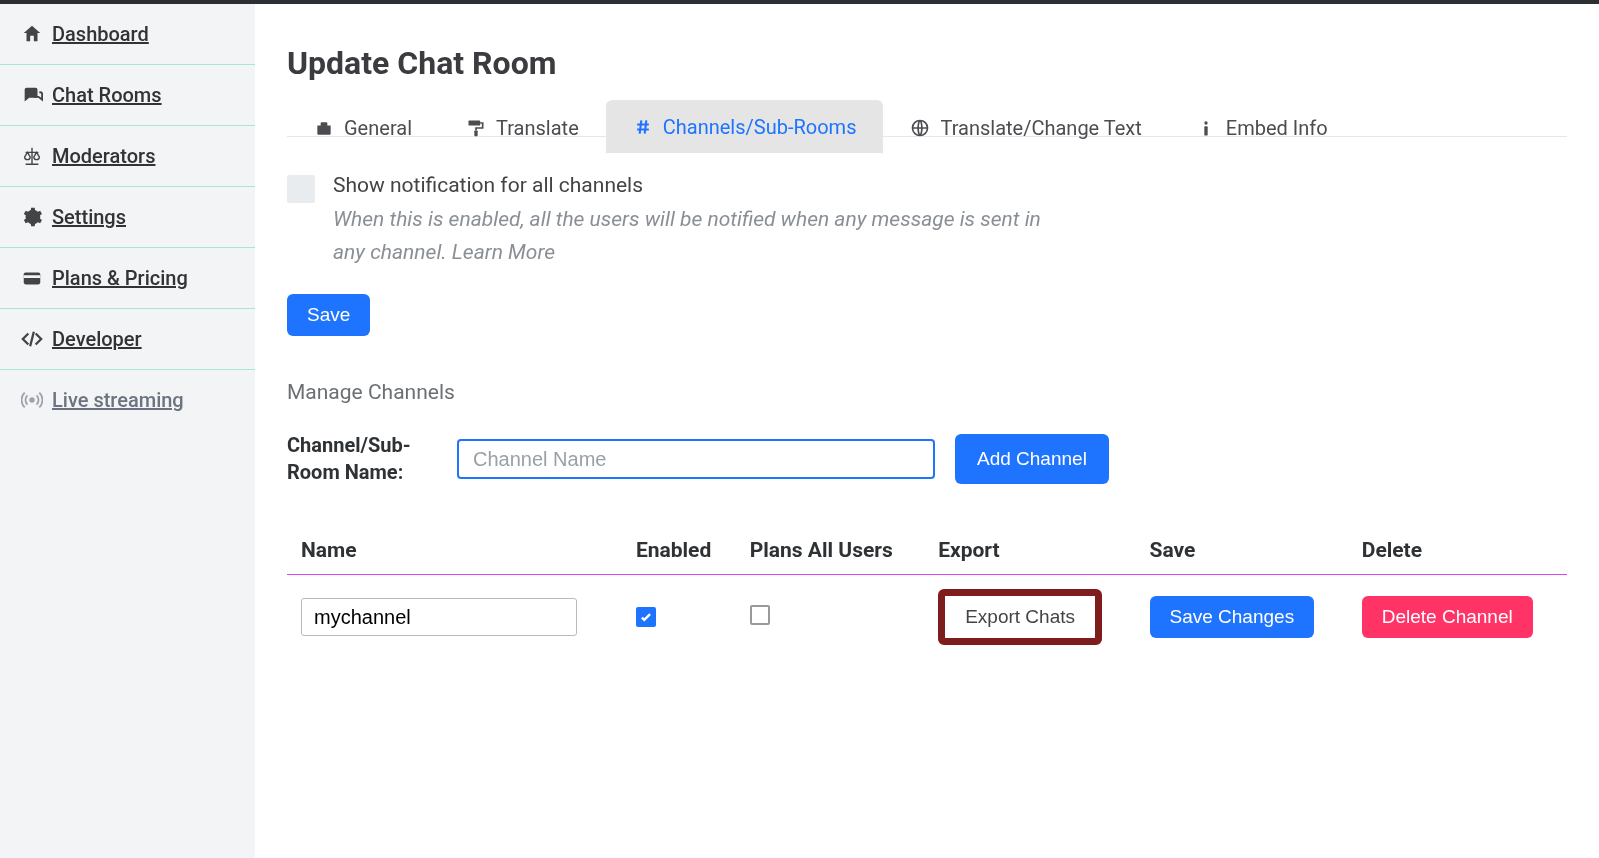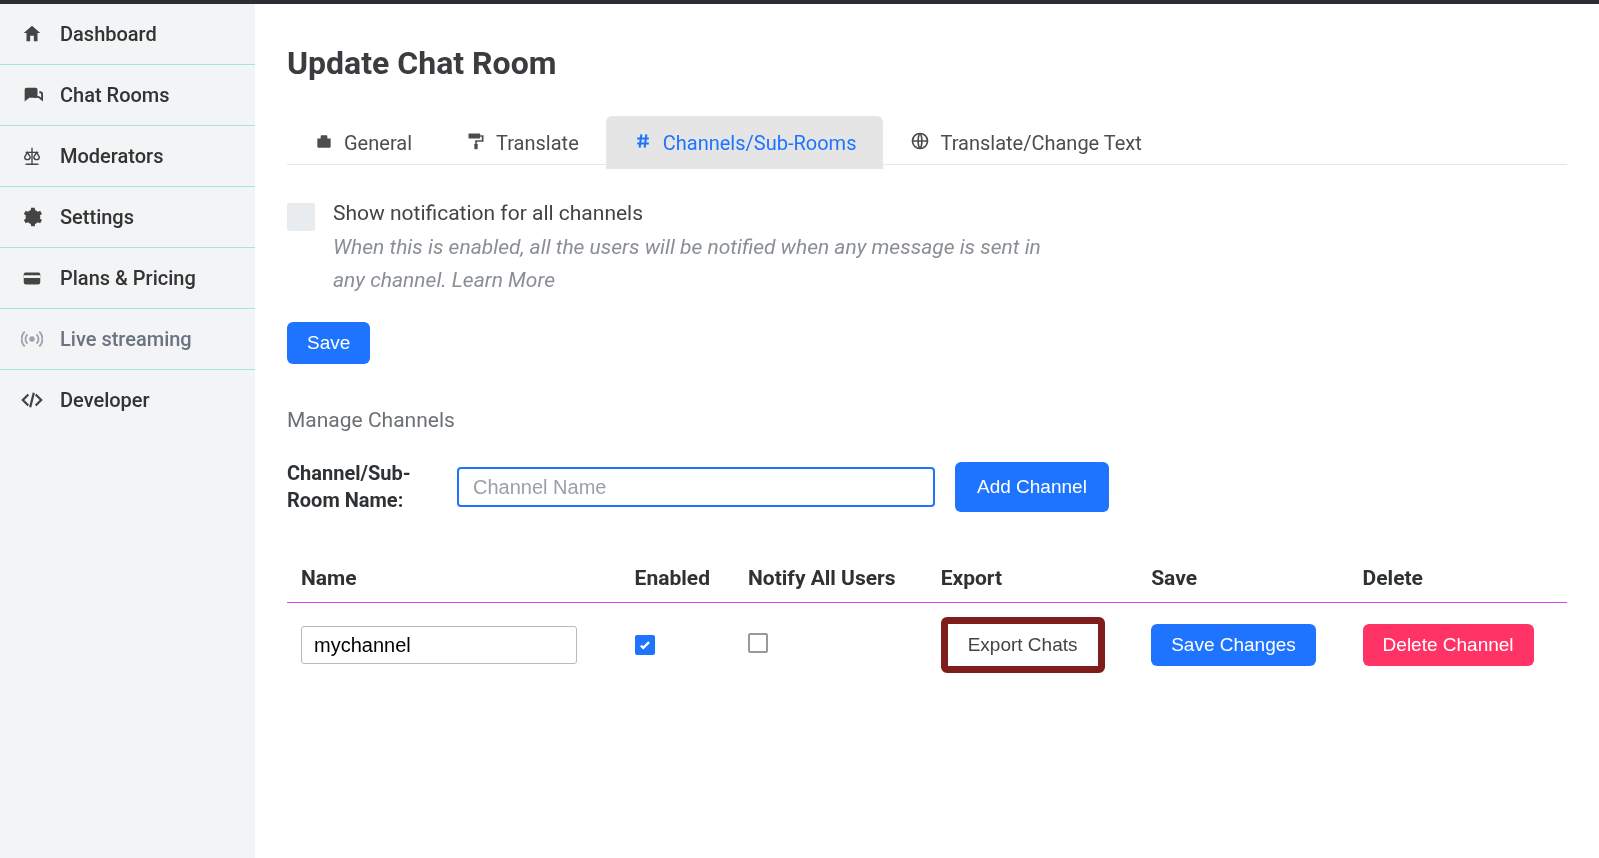--- a/index.html
+++ b/index.html
@@ -27,21 +27,22 @@
   }
   .sidebar-item {
     display: flex;
     align-items: center;
     padding: 18px 20px;
     border-bottom: 1px solid #a8e6cf;
     cursor: pointer;
     color: #333;
     font-size: 20px;
     font-weight: 500;
-    gap: 16px;
+    gap: 8px;
+    text-decoration: underline;
   }
   .sidebar-item:last-child { border-bottom: none; }
   .sidebar-item .icon {
     width: 24px;
     height: 24px;
     display: inline-flex;
     align-items: center;
     justify-content: center;
     color: #444;
   }
@@ -49,39 +50,38 @@
   .sidebar-item.muted .icon { color: #9ca3af; }
   .main {
     flex: 1;
     padding: 40px 32px 20px 32px;
     overflow: auto;
   }
   h1.page-title {
     font-size: 32px;
     font-weight: 700;
     color: #3a3c3f;
-    margin-bottom: 28px;
   }
   .tabs {
     display: flex;
     border-bottom: 1px solid #e5e7eb;
     margin-bottom: 36px;
   }
   .tab {
     display: flex;
-    align-items: flex-start;
+    align-items: center;
     gap: 10px;
     padding: 14px 26px;
     font-size: 20px;
     color: #4b4d50;
     cursor: pointer;
     border: 1px solid transparent;
     border-bottom: none;
     position: relative;
-    top: 6px;
+    top: 18px;
     background: transparent;
   }
   .tab.active {
     border: 1px solid #e5e7eb;
     border-bottom: 1px solid #fff;
     border-radius: 6px 6px 0 0;
     color: #1f74ff;
     background: #e5e5e5;
   }
   .tab .tab-icon {
@@ -255,36 +255,36 @@
     </div>
     <div class="sidebar-item">
       <span class="icon">
         <svg viewBox="0 0 24 24" width="22" height="22" fill="currentColor">
             <rect x="3" y="6" width="18" height="13" rx="2"></rect>
             <rect x="3" y="9" width="18" height="3" fill="#f2f4f5"></rect>
           </svg>
       </span>
       <span>Plans &amp; Pricing</span>
     </div>
+    <div class="sidebar-item">
+      <span class="icon">
+        <svg viewBox="0 0 24 24" width="22" height="22" fill="none" stroke="currentColor" stroke-width="2.5">
+            <path d="M8 6l-6 6 6 6M16 6l6 6-6 6M14 4l-4 16"></path>
+          </svg>
+      </span>
+      <span>Developer</span>
+    </div>
     <div class="sidebar-item muted">
       <span class="icon">
         <svg viewBox="0 0 24 24" width="22" height="22" fill="none" stroke="currentColor" stroke-width="2">
             <circle cx="12" cy="12" r="2" fill="currentColor"></circle>
             <path d="M7 7a7 7 0 000 10M17 7a7 7 0 010 10M4 4a11 11 0 000 16M20 4a11 11 0 010 16"></path>
           </svg>
       </span>
       <span>Live streaming</span>
-    </div>
-    <div class="sidebar-item">
-      <span class="icon">
-        <svg viewBox="0 0 24 24" width="22" height="22" fill="none" stroke="currentColor" stroke-width="2.5">
-            <path d="M8 6l-6 6 6 6M16 6l6 6-6 6M14 4l-4 16"></path>
-          </svg>
-      </span>
-      <span>Developer</span>
     </div>
   </nav>
 
   <main class="main">
     <h1 class="page-title">Update Chat Room</h1>
 
     <div class="tabs">
       <div class="tab">
         <span class="tab-icon">
           <svg viewBox="0 0 24 24" width="20" height="20" fill="currentColor">
@@ -313,20 +313,29 @@
       </div>
       <div class="tab">
         <span class="tab-icon">
           <svg viewBox="0 0 24 24" width="20" height="20" fill="none" stroke="currentColor" stroke-width="2">
               <circle cx="12" cy="12" r="9"></circle>
               <path d="M3 12h18M12 3c3 3 3 15 0 18M12 3c-3 3-3 15 0 18"></path>
             </svg>
         </span>
         <span>Translate/Change Text</span>
       </div>
+      <div class="tab">
+        <span class="tab-icon">
+          <svg viewBox="0 0 24 24" width="20" height="20" fill="currentColor">
+              <circle cx="12" cy="6" r="2"></circle>
+              <rect x="10" y="10" width="4" height="11" rx="1"></rect>
+            </svg>
+        </span>
+        <span>Embed Info</span>
+      </div>
     </div>
 
     <div>
 
       <div class="setting-row">
         <div class="faux-checkbox"></div>
         <div class="setting-text">
           <div class="setting-label">Show notification for all channels</div>
           <div class="setting-desc">When this is enabled, all the users will be notified when any message is sent in any channel. Learn More</div>
         </div>
@@ -342,21 +351,21 @@
         <div class="field-label">Channel/Sub-Room Name:</div>
         <input type="text" placeholder="Channel Name" style="">
         <button class="btn btn-primary add-btn">Add Channel</button>
       </div>
 
       <table class="channel-table">
         <thead>
           <tr>
             <th>Name</th>
             <th>Enabled</th>
-            <th>Notify All Users</th>
+            <th>Plans All Users</th>
             <th>Export</th>
             <th>Save</th>
             <th>Delete</th>
           </tr>
         </thead>
         <tbody>
           <tr>
             <td>
               <input class="name-input" type="text" value="mychannel" style="">
             </td>

